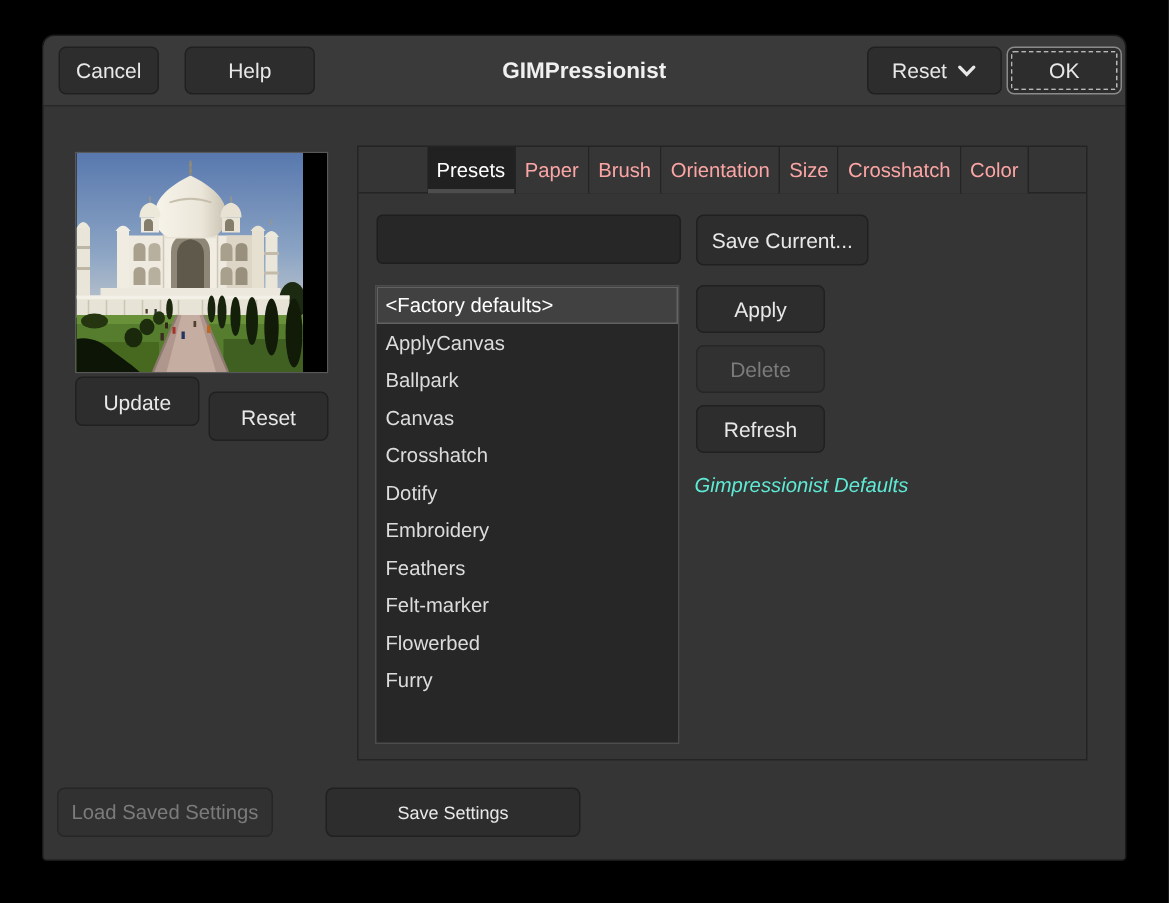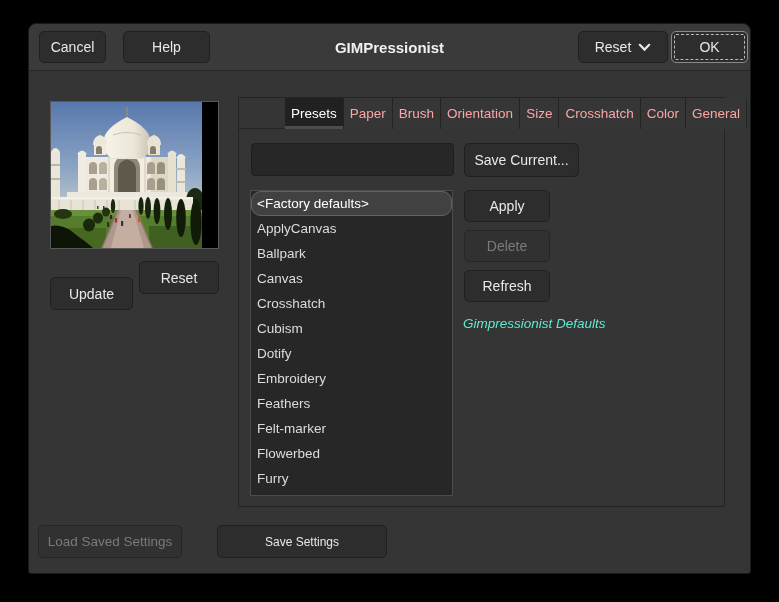--- a/index.html
+++ b/index.html
@@ -50,21 +50,21 @@
     font-weight:bold; font-size:15px; color:#f0f0f0;
   }
   .chev { display:block; }
   
   .preview-frame {
     position:absolute; left:21px; top:77px; width:169px; height:148px;
     background:#000;
     border:1px solid #585858;
   }
   .preview-frame svg { position:absolute; left:0; top:0; }
-  .btn-update { position:absolute; left:21px;  top:253px; width:83px; height:33px; }
+  .btn-update { position:absolute; left:21px;  top:227px; width:83px; height:33px; }
   .btn-preview-reset { position:absolute; left:110px; top:237px; width:80px; height:33px; }
   
   .notebook {
     position:absolute; left:209px; top:73px; width:487px; height:410px;
     border:1px solid #242424;
     background:#353535;
   }
   .tabs { position:absolute; left:0; top:0; right:0; height:31px; display:flex; border-bottom:1px solid #242424;padding-left:46px; }
   .tab {
     height:31px; display:flex; align-items:center;
@@ -92,21 +92,20 @@
     position:absolute; left:11px; top:92px; width:203px; height:306px;
     background:#272727;
     border:1px solid #4c4c4c;
     overflow:hidden;
   }
   .row {
     height:25px; line-height:25px;
     padding-left:6px;
     font-size:13.5px; color:#dcdcdc;
     white-space:nowrap;
-    border-radius:10px;
   }
   .row.selected {
     background:#414141; color:#ffffff;
     outline:1px solid #626262; outline-offset:-1px;
   }
   .btn-apply   { position:absolute; left:225px; top:92px;  width:86px; height:32px; }
   .btn-delete  { position:absolute; left:225px; top:132px; width:86px; height:32px; }
   .btn-refresh { position:absolute; left:225px; top:172px; width:86px; height:32px; }
   .preset-desc {
     position:absolute; left:224px; top:218px;
@@ -262,33 +261,31 @@
 
   <div class="notebook">
     <div class="tabs">
       <div class="tab active">Presets</div>
       <div class="tab">Paper</div>
       <div class="tab">Brush</div>
       <div class="tab">Orientation</div>
       <div class="tab">Size</div>
       <div class="tab">Crosshatch</div>
       <div class="tab">Color</div>
-      <div class="tab">General</div>
     </div>
 
     <input class="entry" type="text" value="" style="">
     <button class="btn btn-save-current">Save Current...</button>
 
     <div class="preset-list">
       <div class="row selected">&lt;Factory defaults&gt;</div>
       <div class="row">ApplyCanvas</div>
       <div class="row">Ballpark</div>
       <div class="row">Canvas</div>
       <div class="row">Crosshatch</div>
-      <div class="row">Cubism</div>
       <div class="row">Dotify</div>
       <div class="row">Embroidery</div>
       <div class="row">Feathers</div>
       <div class="row">Felt-marker</div>
       <div class="row">Flowerbed</div>
       <div class="row">Furry</div>
     </div>
 
     <button class="btn btn-apply">Apply</button>
     <button class="btn btn-delete disabled">Delete</button>

